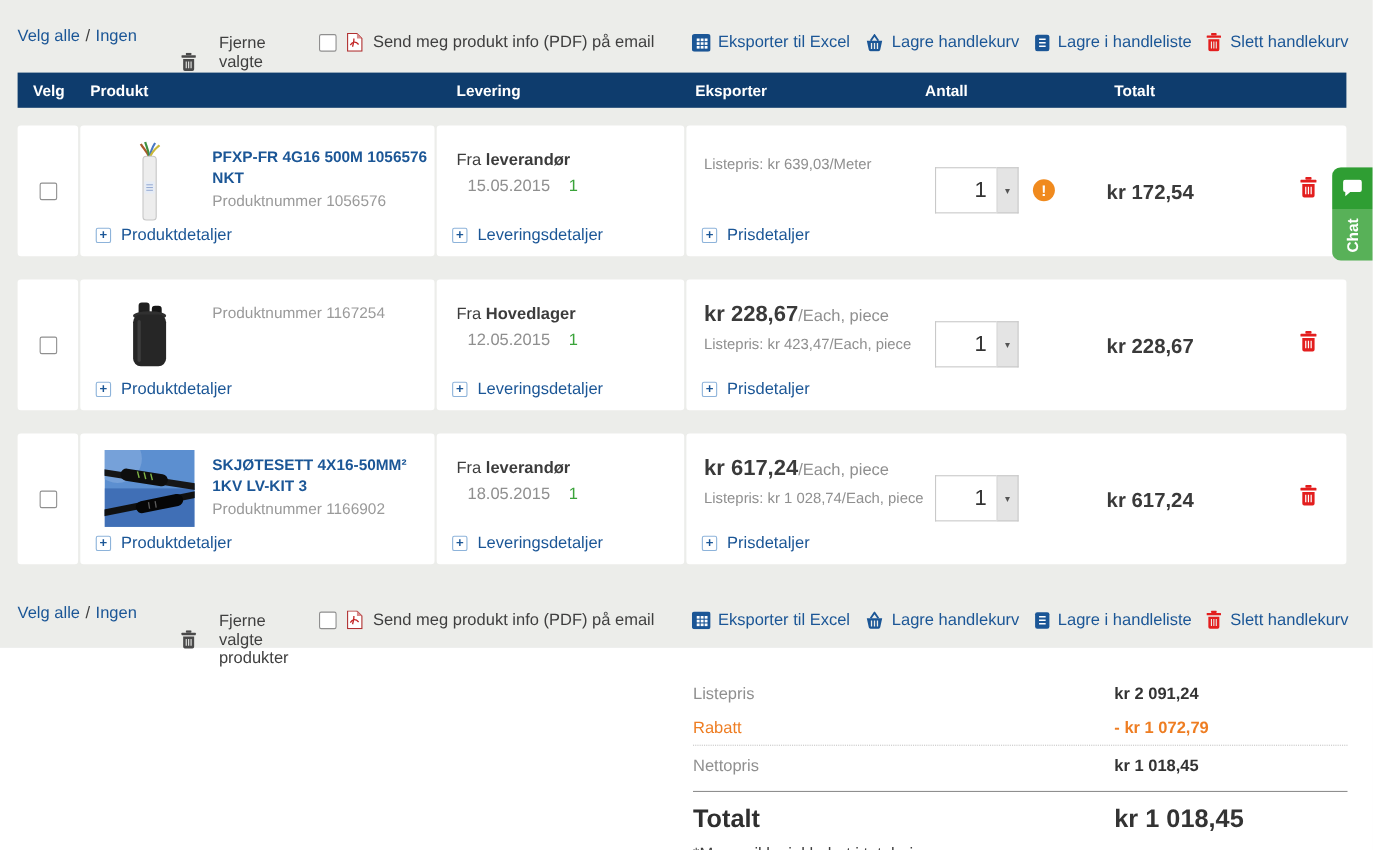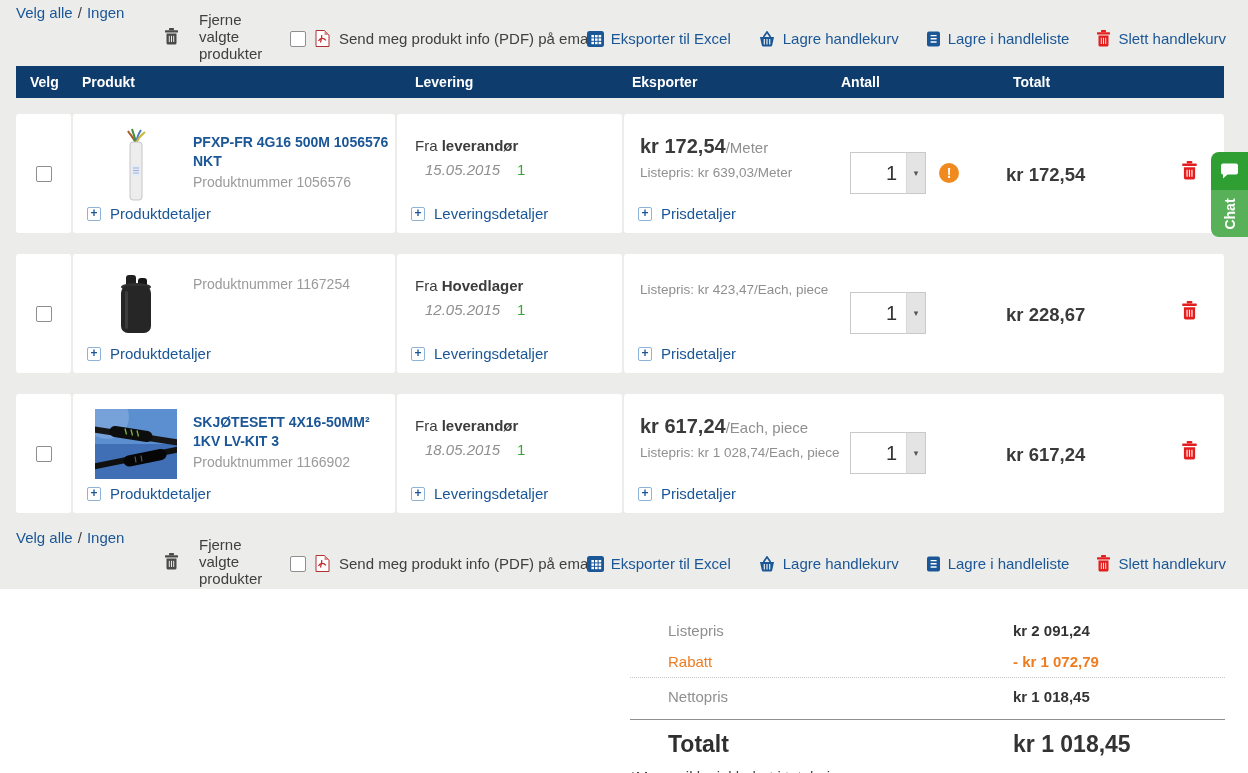--- a/index.html
+++ b/index.html
@@ -9,27 +9,27 @@
     background: #ffffff;
     position: relative;
     overflow: hidden;
     color: #3c3c3c;
   }
   .gray-area { background:#ecedea; padding-bottom:10px; }
 
   
   .toolbar { position:relative; height:54px; }
   .toolbar.bottom { height:54px; }
-  .line1 { position:absolute; top:4px; left:16px; display:flex; align-items:flex-end; font-size:15px; }
+  .line1 { position:absolute; top:24px; left:16px; display:flex; align-items:flex-end; font-size:15px; }
   .sel-link { color:#1b5696; cursor:pointer; }
   .sel-sep { color:#3f3f3f; margin:0 5px; }
   .remove-group { position:absolute; top:7px; left:148px; display:flex; align-items:center; gap:20px; color:#3f3f3f; font-size:15px; cursor:pointer; }
   .line2 { position:absolute; top:30px; left:0; right:0; height:22px; }
   .pdf-group { position:absolute; left:290px; top:0; display:flex; align-items:center; gap:9px; font-size:15px; color:#3f3f3f; }
-  .right-tools { position:absolute; right:22px; top:0; display:flex; gap:27px; }
+  .right-tools { position:absolute; right:22px; top:0; display:flex; gap:13px; }
   .tool-link { display:flex; align-items:center; gap:7px; color:#1b5696; font-size:15px; cursor:pointer; white-space:nowrap; }
   .cbx { appearance:none; -webkit-appearance:none; width:16px; height:16px; border:1px solid #8f8f8f; background:#fff; border-radius:2px; cursor:pointer; flex:0 0 auto; }
 
   
   .thead { position:relative; margin-left:16px; width:1208px; height:32px; background:#0e3c6d; margin-top:12px; }
   .th { position:absolute; top:0; line-height:32px; color:#fff; font-weight:bold; font-size:14px; }
   .th-velg { left:14px; } .th-produkt { left:66px; } .th-levering { left:399px; }
   .th-enhetspris { left:616px; } .th-antall { left:825px; } .th-totalt { left:997px; }
 
   
@@ -45,41 +45,41 @@
   .prod-img { position:absolute; left:14px; top:10px; width:98px; height:80px; display:flex; align-items:center; justify-content:center; }
   .prod-info { position:absolute; left:120px; top:19px; width:196px; }
   .prod-title { color:#1b5696; font-weight:bold; font-size:14px; line-height:19px; display:block; cursor:pointer; }
   .prod-number { color:#9a9a9a; font-size:14px; margin-top:3px; }
   .details-link { position:absolute; left:14px; bottom:11px; display:flex; align-items:center; gap:9px; cursor:pointer; }
   .plus-box { width:14px; height:14px; border:1px solid #8db3da; border-radius:2px; background:#fff; color:#1b5696; font-size:12px; line-height:11px; text-align:center; font-weight:bold; flex:0 0 auto; }
   .details-label { color:#1b5696; font-size:15px; }
 
   .delivery-from { position:absolute; left:18px; top:23px; font-size:15px; color:#3c3c3c;text-align:right; }
   .date-line { position:absolute; left:28px; top:47px; font-size:15px; }
-  .date { color:#8f8f8f; display:inline-block; width:92px;font-style:italic; }
+  .date { color:#8f8f8f; display:inline-block; width:92px; }
   .qty-green { color:#3aa33a; }
 
   .price-info { position:absolute; left:16px; top:21px; width:206px; }
   .price-big { font-size:20px; font-weight:bold; color:#3a3a3a; }
   .price-unit { font-size:15px; color:#8f8f8f; }
   .list-price { font-size:13.5px; color:#8f8f8f; margin-top:6px; line-height:17px; }
   .qty-wrap { position:absolute; left:226px; top:38px; display:flex; align-items:center; }
   .qty-input { width:56px; height:42px; border:1px solid #c9c9c9; border-right:none; font-size:20px; text-align:right; padding-right:9px; color:#333; font-family:inherit; outline:none; background:#fff; border-radius:0; }
   .qty-btn { width:20px; height:42px; background:#e4e4e4; border:1px solid #c9c9c9; border-left:1px solid #d8d8d8; display:flex; align-items:center; justify-content:center; font-size:9px; color:#555; cursor:pointer; }
   .warn { width:20px; height:20px; border-radius:50%; background:#f08a1e; color:#fff; font-weight:bold; font-size:14px; line-height:20px; text-align:center; margin-left:13px; }
   .row-total { position:absolute; left:382px; top:50px; font-size:18.5px; font-weight:bold; color:#3a3a3a; }
   .row-trash { position:absolute; left:557px; top:47px; color:#e31e1e; cursor:pointer; line-height:0; }
   .gray-trash { color:#4a4a4a; line-height:0; }
   .red-trash { color:#e31e1e; line-height:0; }
 
   
   .summary-area { background:#fff; padding:26px 0 0 630px; }
   .summary { width:595px; }
   .srow { display:grid; grid-template-columns:383px auto; align-items:baseline; padding:7px 0; font-size:15px; }
-  .srow .lab { color:#8f8f8f;margin-left:38px; }
+  .srow .lab { color:#8f8f8f; }
   .srow .val { color:#333; font-weight:bold; }
   .srow.discount .lab, .srow.discount .val { color:#ee7d22; }
   .srow.net { border-top:1px dotted #c6c6c6; padding-top:10px; }
   .srow.grand { border-top:1px solid #8f8f8f; margin-top:7px; padding-top:11px; font-size:23px; }
   .srow.grand .lab { color:#2f2f2f; font-weight:bold; }
   .footnote { font-size:15px; color:#3f3f3f; margin-top:3px; }
 
   
   .chat-widget { position:absolute; top:152px; right:0; width:37px; height:85px; border-radius:8px 0 0 8px; overflow:hidden; cursor:pointer; z-index:5; }
   .chat-top { height:38px; background:#2f9e33; display:flex; align-items:center; justify-content:center; }
@@ -221,21 +221,20 @@
         <div class="date-line">
           <span class="date">15.05.2015</span><span class="qty-green">1</span>
         </div>
         <div class="details-link">
           <span class="plus-box">+</span>
           <span class="details-label">Leveringsdetaljer</span>
         </div>
       </div>
       <div class="card price-card">
         <div class="price-info">
-          <div><span class="price-big">kr 172,54</span><span class="price-unit">/Meter</span></div>
           <div class="list-price">Listepris: kr 639,03/Meter</div>
         </div>
         <div class="details-link">
           <span class="plus-box">+</span>
           <span class="details-label">Prisdetaljer</span>
         </div>
         <div class="qty-wrap">
           <input class="qty-input" type="text" value="1" style="">
           <div class="qty-btn">▾</div>
           <div class="warn">!</div>
@@ -283,20 +282,21 @@
         <div class="date-line">
           <span class="date">12.05.2015</span><span class="qty-green">1</span>
         </div>
         <div class="details-link">
           <span class="plus-box">+</span>
           <span class="details-label">Leveringsdetaljer</span>
         </div>
       </div>
       <div class="card price-card">
         <div class="price-info">
+          <div><span class="price-big">kr 228,67</span><span class="price-unit">/Each, piece</span></div>
           <div class="list-price">Listepris: kr 423,47/Each, piece</div>
         </div>
         <div class="details-link">
           <span class="plus-box">+</span>
           <span class="details-label">Prisdetaljer</span>
         </div>
         <div class="qty-wrap">
           <input class="qty-input" type="text" value="1" style="">
           <div class="qty-btn">▾</div>
         </div>

